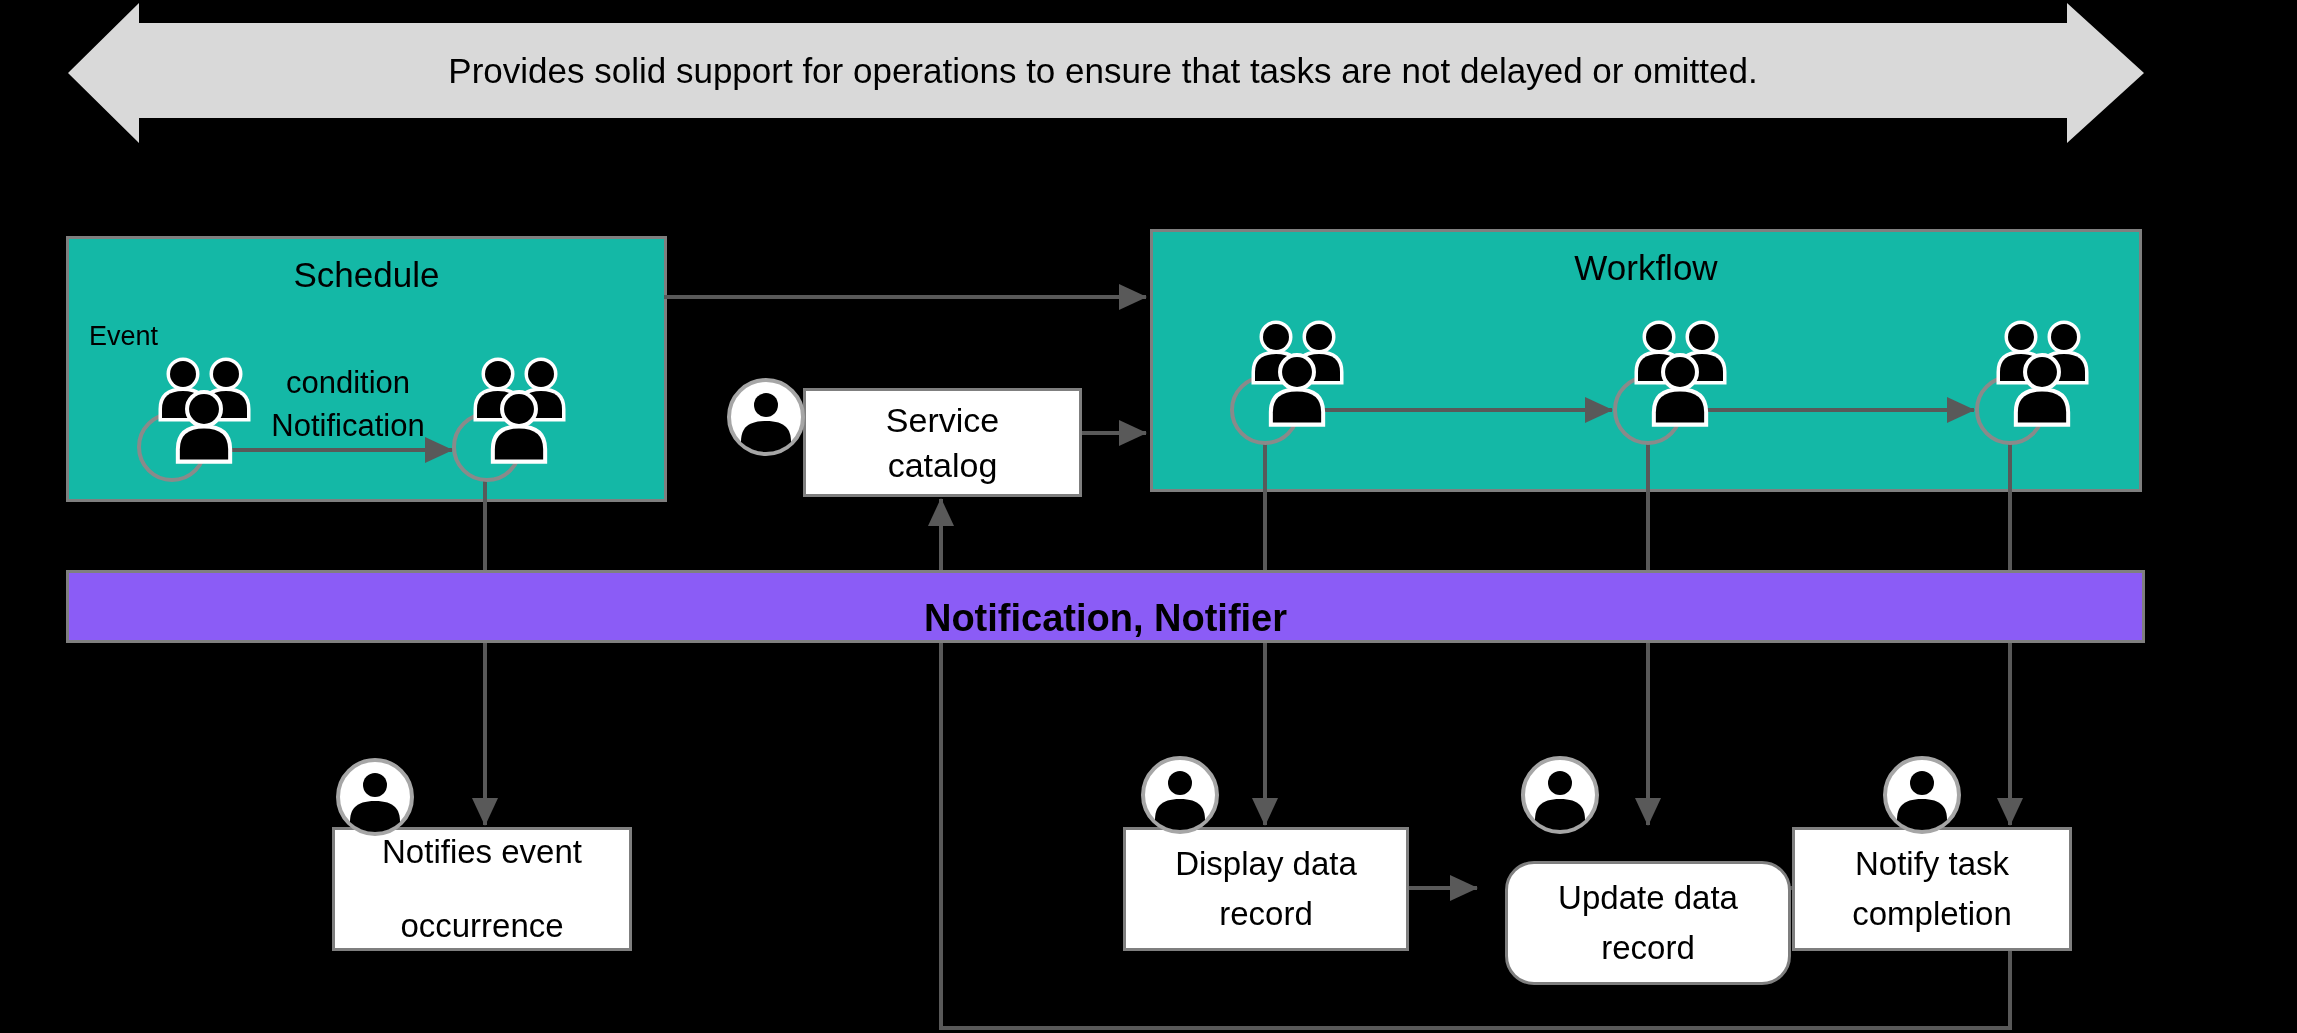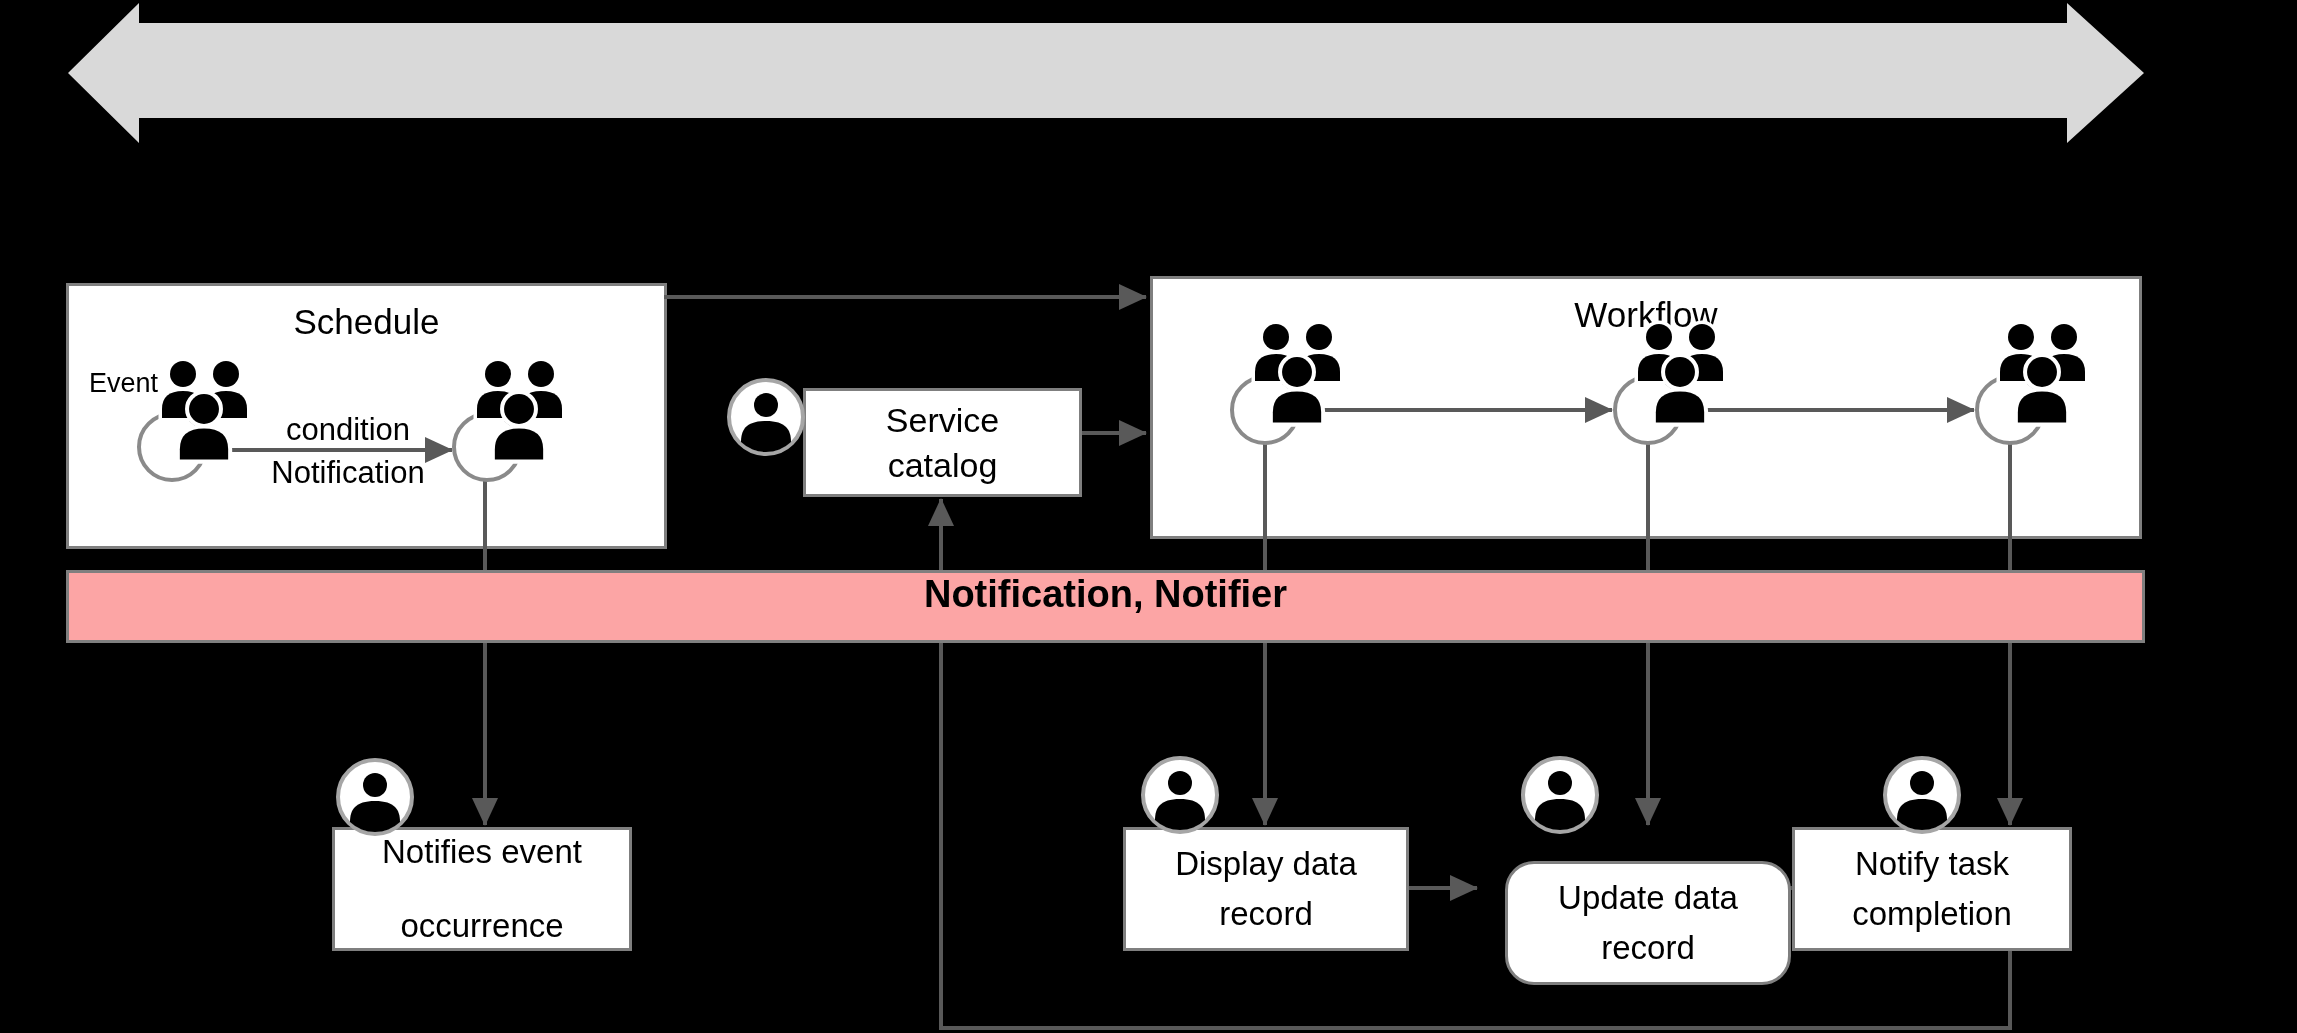--- a/index.html
+++ b/index.html
@@ -10,21 +10,21 @@
   svg.layer{position:absolute;left:0;top:0;pointer-events:none;}
   #diagram-svg{z-index:2;}
   #actors-svg{z-index:5;}
 
   .banner-text{
     position:absolute;left:139px;top:23px;width:1928px;height:95px;z-index:3;
     display:flex;align-items:center;justify-content:center;
     font-size:35px;color:#000;
   }
   .bigbox{
-    position:absolute;background:#ffffff;border:3px solid #7f7f7f;z-index:1;margin-top:47px;
+    position:absolute;background:#14b8a6;border:3px solid #7f7f7f;z-index:1;
   }
   #schedule-box{left:66px;top:236px;width:595px;height:260px;}
   #workflow-box{left:1150px;top:229px;width:986px;height:257px;}
   .bigbox .title{
     position:absolute;left:0;top:16px;width:100%;text-align:center;font-size:35px;
   }
   .event-label{position:absolute;left:20px;top:82px;font-size:27px;}
   .cond-label{
     position:absolute;left:134px;top:122px;width:290px;text-align:center;
     font-size:31px;line-height:43px;
@@ -35,22 +35,22 @@
     text-align:center;
   }
   #service-box{left:803px;top:388px;width:273px;height:103px;font-size:34px;line-height:45px;}
   .taskbox{font-size:33px;line-height:50px;}
   #notifies-box{left:332px;top:827px;width:294px;height:118px;gap:24px;}
   #display-box{left:1123px;top:827px;width:280px;height:118px;}
   #update-box{left:1505px;top:861px;width:280px;height:118px;border-radius:29px;}
   #notify-box{left:1792px;top:827px;width:274px;height:118px;}
   #notification-bar{
     position:absolute;left:66px;top:570px;width:2073px;height:67px;z-index:3;
-    background:#fca5a5;border:3px solid #7f7f7f;
-    display:flex;align-items:flex-start;justify-content:center;
+    background:#8b5cf6;border:3px solid #7f7f7f;
+    display:flex;align-items:flex-end;justify-content:center;
     font-size:38px;font-weight:bold;
   }
   .line{stroke:#595959;stroke-width:4;fill:none;}
   .halo{fill:#fff;stroke:#fff;stroke-width:7;}
   .ink{fill:#000;stroke:none;}
   .loop{fill:none;stroke:#8a8a8a;stroke-width:4;}
   .tline{display:block;}
 </style>
 </head>
 <body>
@@ -123,20 +123,21 @@
         <use href="#gnode"></use>
       </g>
     <g transform="translate(1648,410)">
         <use href="#gnode"></use>
       </g>
     <g transform="translate(2010,410)">
         <use href="#gnode"></use>
       </g>
   </svg>
 
+  <div class="banner-text">Provides solid support for operations to ensure that tasks are not delayed or omitted.</div>
 
   <div id="notification-bar">
     <span>Notification, Notifier</span>
   </div>
 
   <div class="smallbox" id="service-box">
     <span class="tline">Service</span>
     <span class="tline">catalog</span>
   </div>
 

